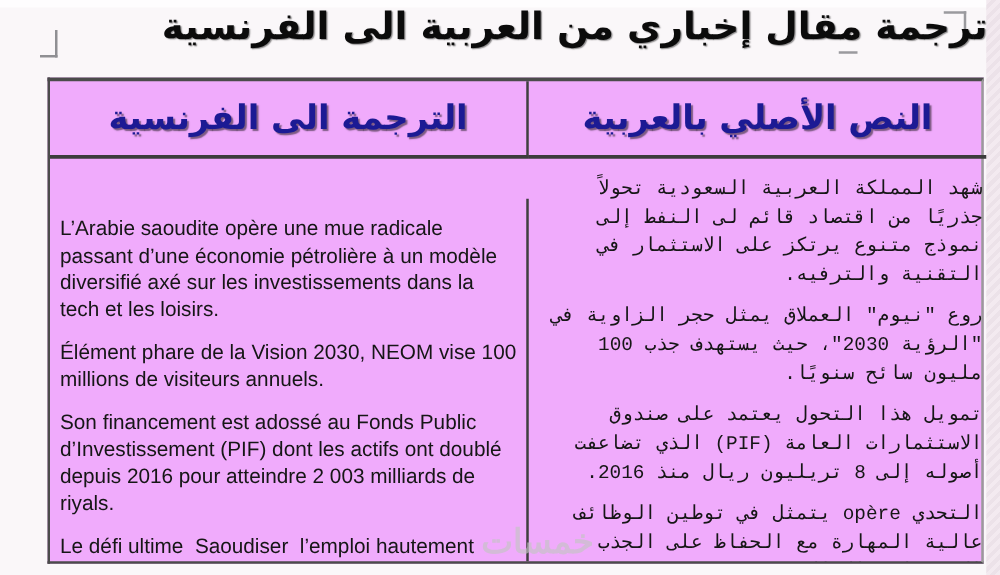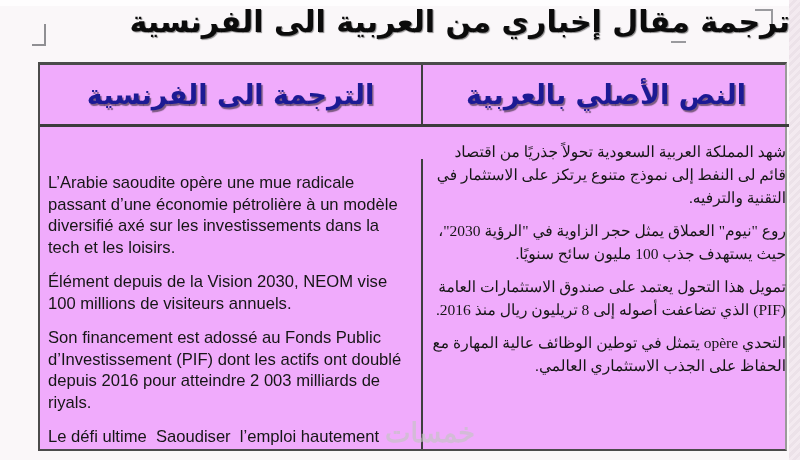--- a/index.html
+++ b/index.html
@@ -64,21 +64,21 @@
   }
   .body-fr{
     padding:13px 8px 0 8px;
     font-family:"Liberation Sans",sans-serif;
     font-size:16.6px;line-height:21.5px;color:var(--body-text);margin-top:32px;
   }
   .body-fr p{margin:0 0 13px;white-space:pre-wrap;}
   .body-ar{
     direction:rtl;text-align:right;
     padding:13px 3px 0 8px;
-    font-family:Liberation Serif, serif;
+    font-family:Liberation Mono, monospace;
     font-size:15.5px;line-height:23px;color:var(--body-text);
   }
   .body-ar p{margin:0 0 10px;}
   .watermark{
     position:absolute;left:335px;top:417px;width:140px;
     text-align:right;direction:rtl;
     font-family:Liberation Sans, sans-serif;
     font-size:27px;font-weight:bold;
     color:var(--watermark-gray);opacity:.65;
     z-index:5;pointer-events:none;
@@ -96,21 +96,21 @@
   <div class="mark-top-right"></div>
 
   <h1 class="title">ترجمة مقال إخباري من العربية الى الفرنسية</h1>
 
   <div class="table">
     <div class="cell header french-col">الترجمة الى الفرنسية</div>
     <div class="cell header">النص الأصلي بالعربية</div>
 
     <div class="cell body-fr french-col">
       <p>L’Arabie saoudite opère une mue radicale passant d’une économie pétrolière à un modèle diversifié axé sur les investissements dans la  tech et les loisirs.</p>
-      <p>Élément depuis de la Vision 2030, NEOM vise 100 millions de visiteurs annuels.</p>
+      <p>Élément phare de la Vision 2030, NEOM vise 100 millions de visiteurs annuels.</p>
       <p>Son financement est adossé au Fonds Public d’Investissement (PIF) dont les actifs ont doublé depuis 2016 pour atteindre 2 003 milliards de riyals.</p>
       <p>Le défi ultime  Saoudiser  l’emploi hautement qualifié sans altérer l’attractivité mondiale.</p>
     </div>
 
     <div class="cell body-ar" dir="rtl">
       <p>شهد المملكة العربية السعودية تحولاً جذريًا من اقتصاد قائم لى النفط إلى نموذج متنوع يرتكز على الاستثمار في التقنية والترفيه.</p>
       <p>روع "نيوم" العملاق يمثل حجر الزاوية في "الرؤية 2030"، حيث يستهدف جذب 100 مليون سائح سنويًا.</p>
       <p>تمويل هذا التحول يعتمد على صندوق الاستثمارات العامة (PIF) الذي تضاعفت أصوله إلى 8 تريليون ريال منذ 2016.</p>
       <p>التحدي opère يتمثل في توطين الوظائف عالية المهارة مع الحفاظ على الجذب الاستثماري العالمي.</p>
     </div>

